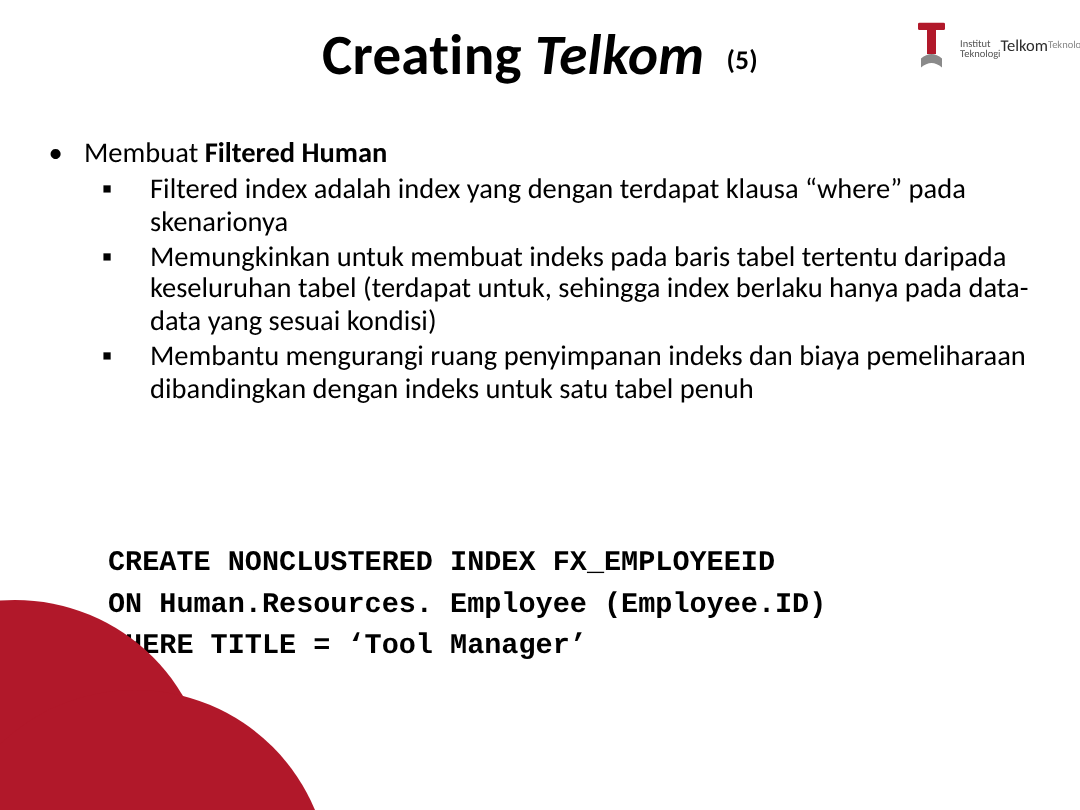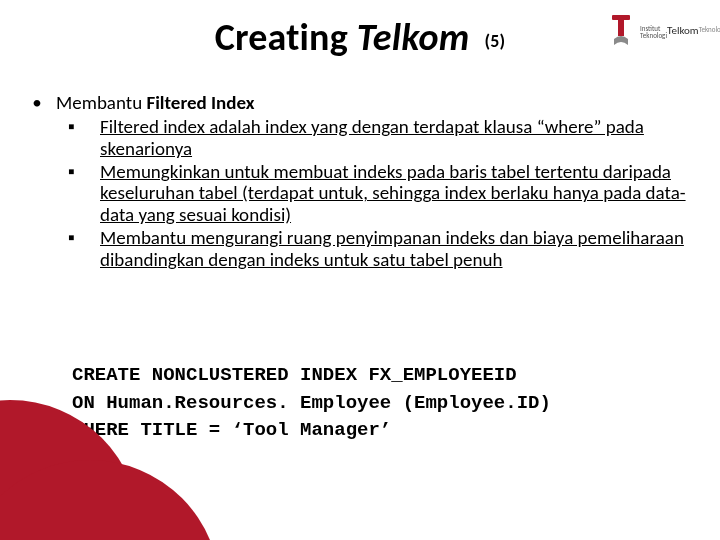--- a/index.html
+++ b/index.html
@@ -62,21 +62,21 @@
   }
   .lvl1 .bullet { width: 10px; text-align: center; }
   .lvl1 .text b { font-weight: 700; }
   .lvl2 {
     margin-left: 36px;
     margin-top: 2px;
     display: flex;
     gap: 22px;
   }
   .lvl2 .bullet { width: 10px; line-height: 1.15; }
-  .lvl2 .text { flex: 1; text-decoration: underline; }
+  .lvl2 .text { flex: 1; }
   .lvl2 + .lvl2 { margin-top: 1px; }
 
   .codeblock {
     position: absolute;
     top: 362px;
     left: 72px;
     right: 60px;
     font-family: "Courier New", Courier, monospace;
     font-size: 19px;
     font-weight: 700;
@@ -125,21 +125,21 @@
     <span class="plain">Creating</span>
     <span> </span>
     <span class="ital">Telkom</span>
     <span class="sub">(5)</span>
   </div>
 
   <div class="content">
     <div class="lvl1">
       <span class="bullet">•</span>
       <span class="text">
-        <span>Membantu </span><b>Filtered Index</b>
+        <span>Membuat </span><b>Filtered Human</b>
       </span>
     </div>
     <div class="lvl2">
       <span class="bullet">▪</span>
       <span class="text">Filtered index adalah index yang dengan terdapat klausa “where” pada skenarionya</span>
     </div>
     <div class="lvl2">
       <span class="bullet">▪</span>
       <span class="text">Memungkinkan untuk membuat indeks pada baris tabel tertentu daripada keseluruhan tabel (terdapat untuk, sehingga index berlaku hanya pada data-data yang sesuai kondisi)</span>
     </div>

